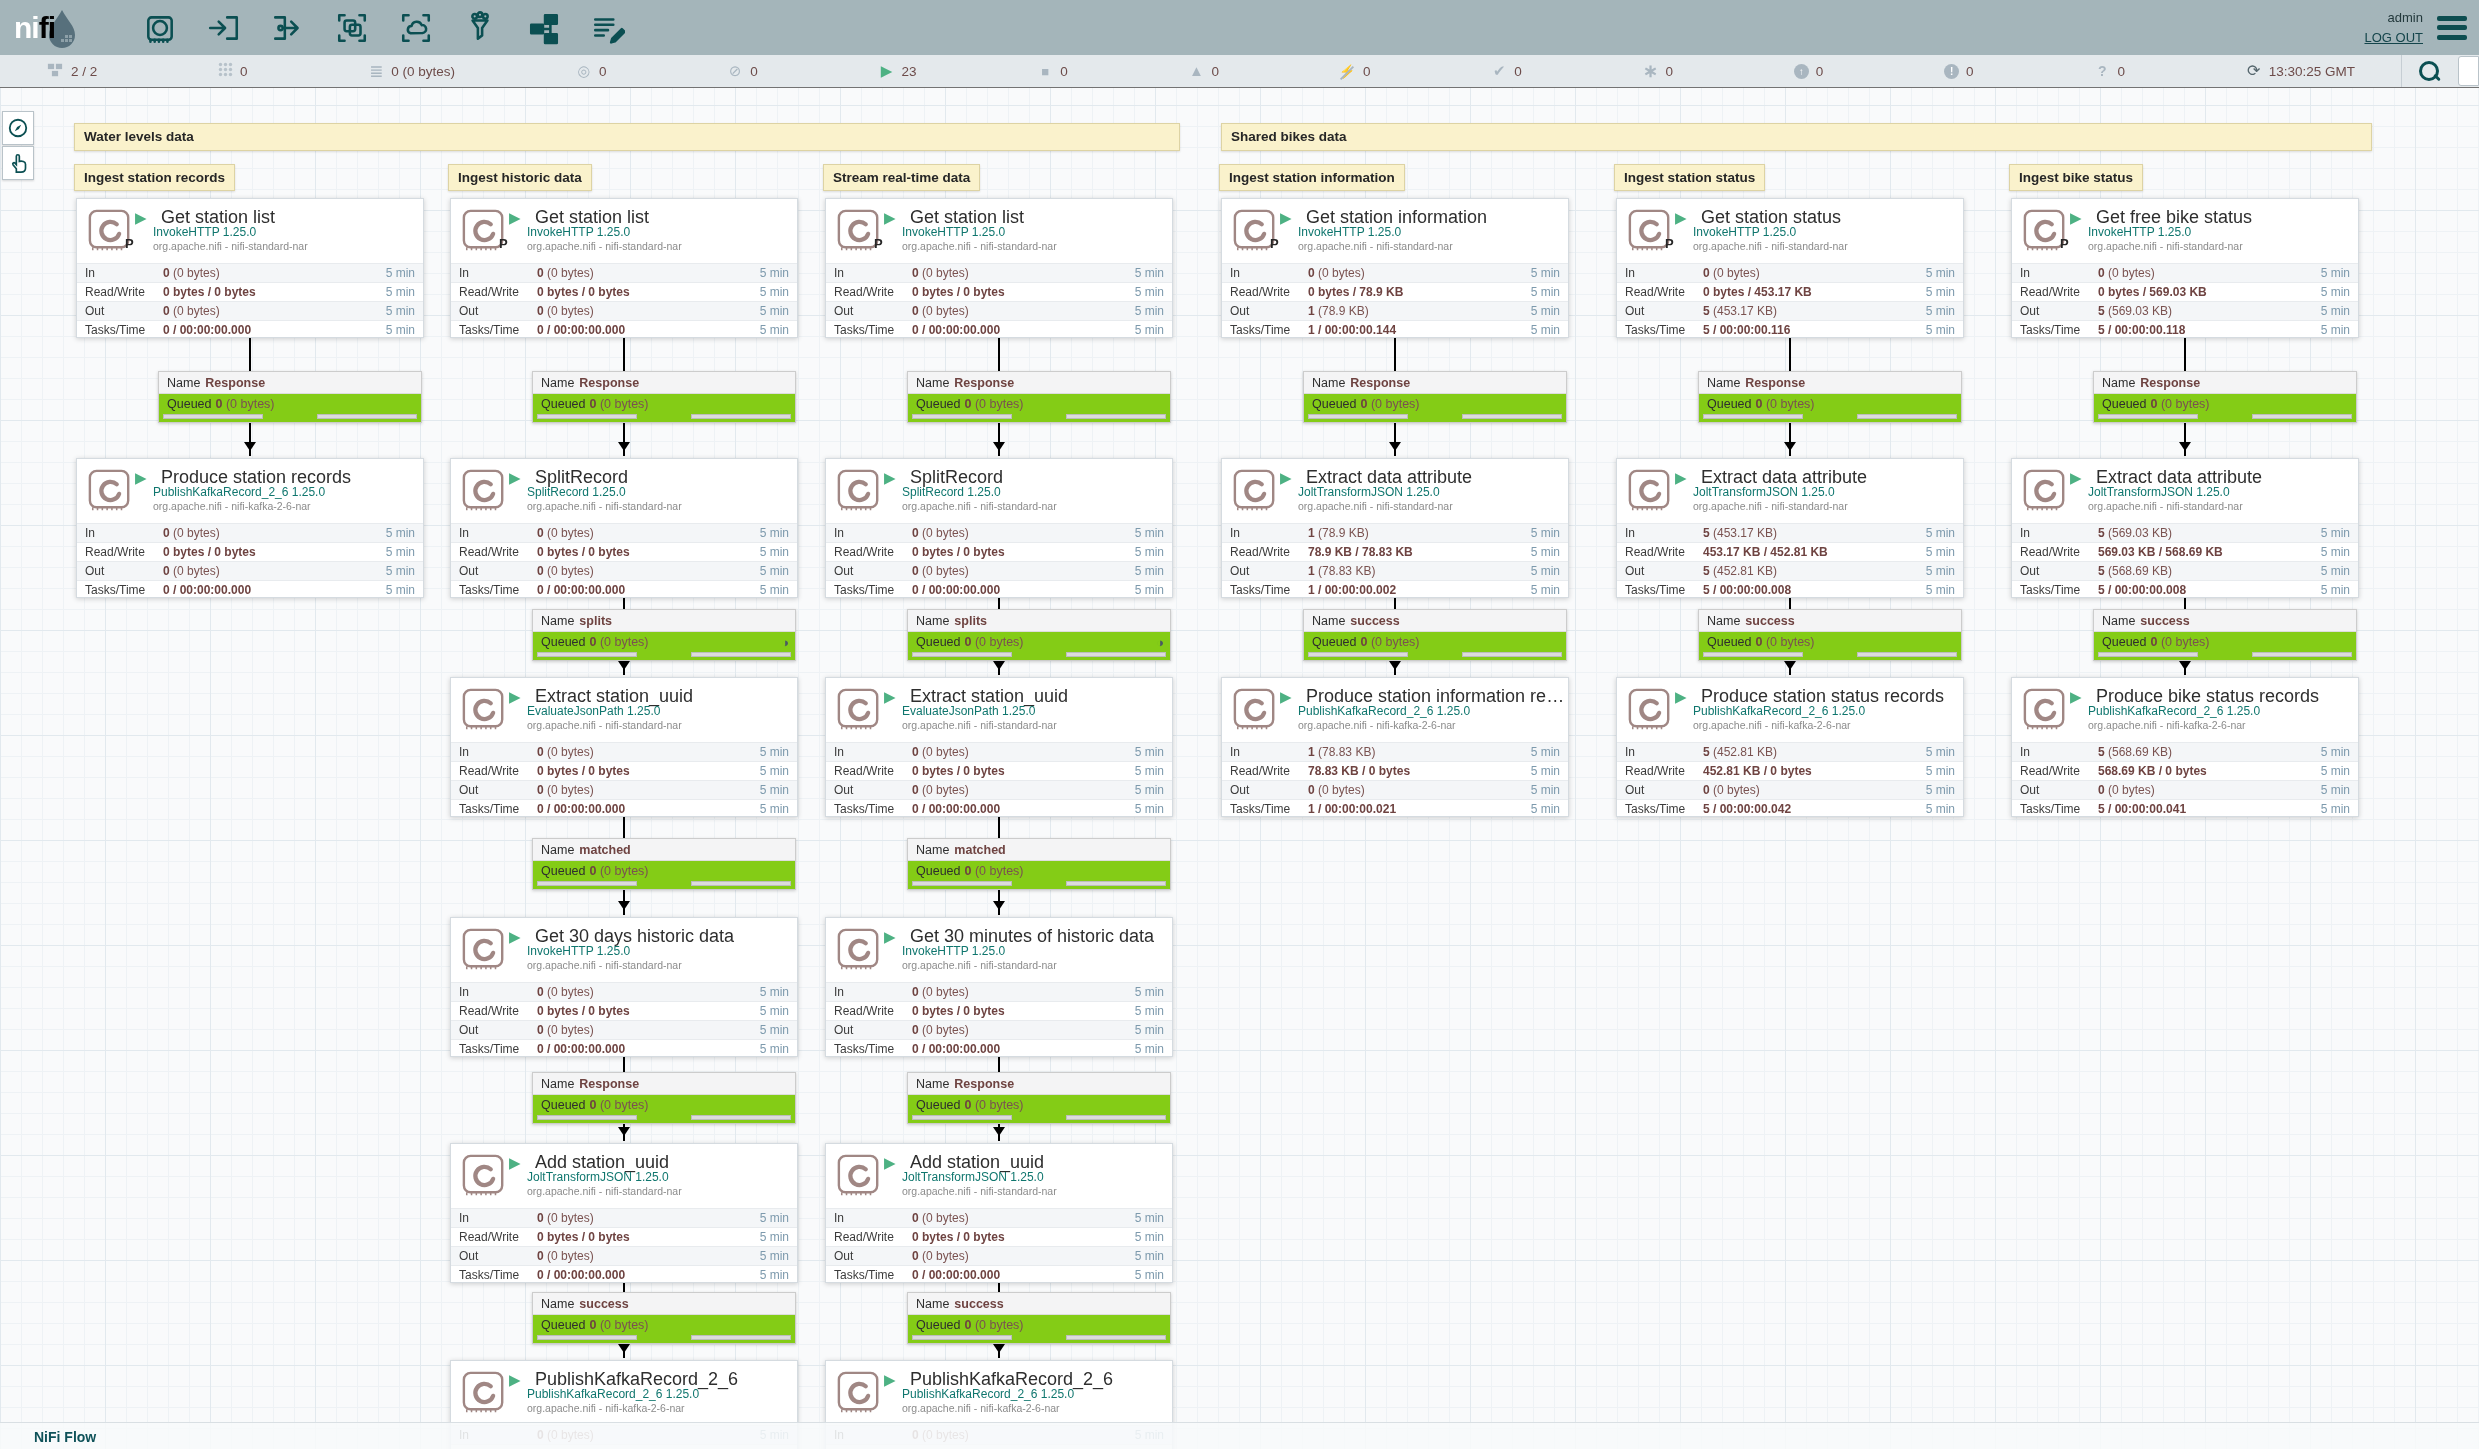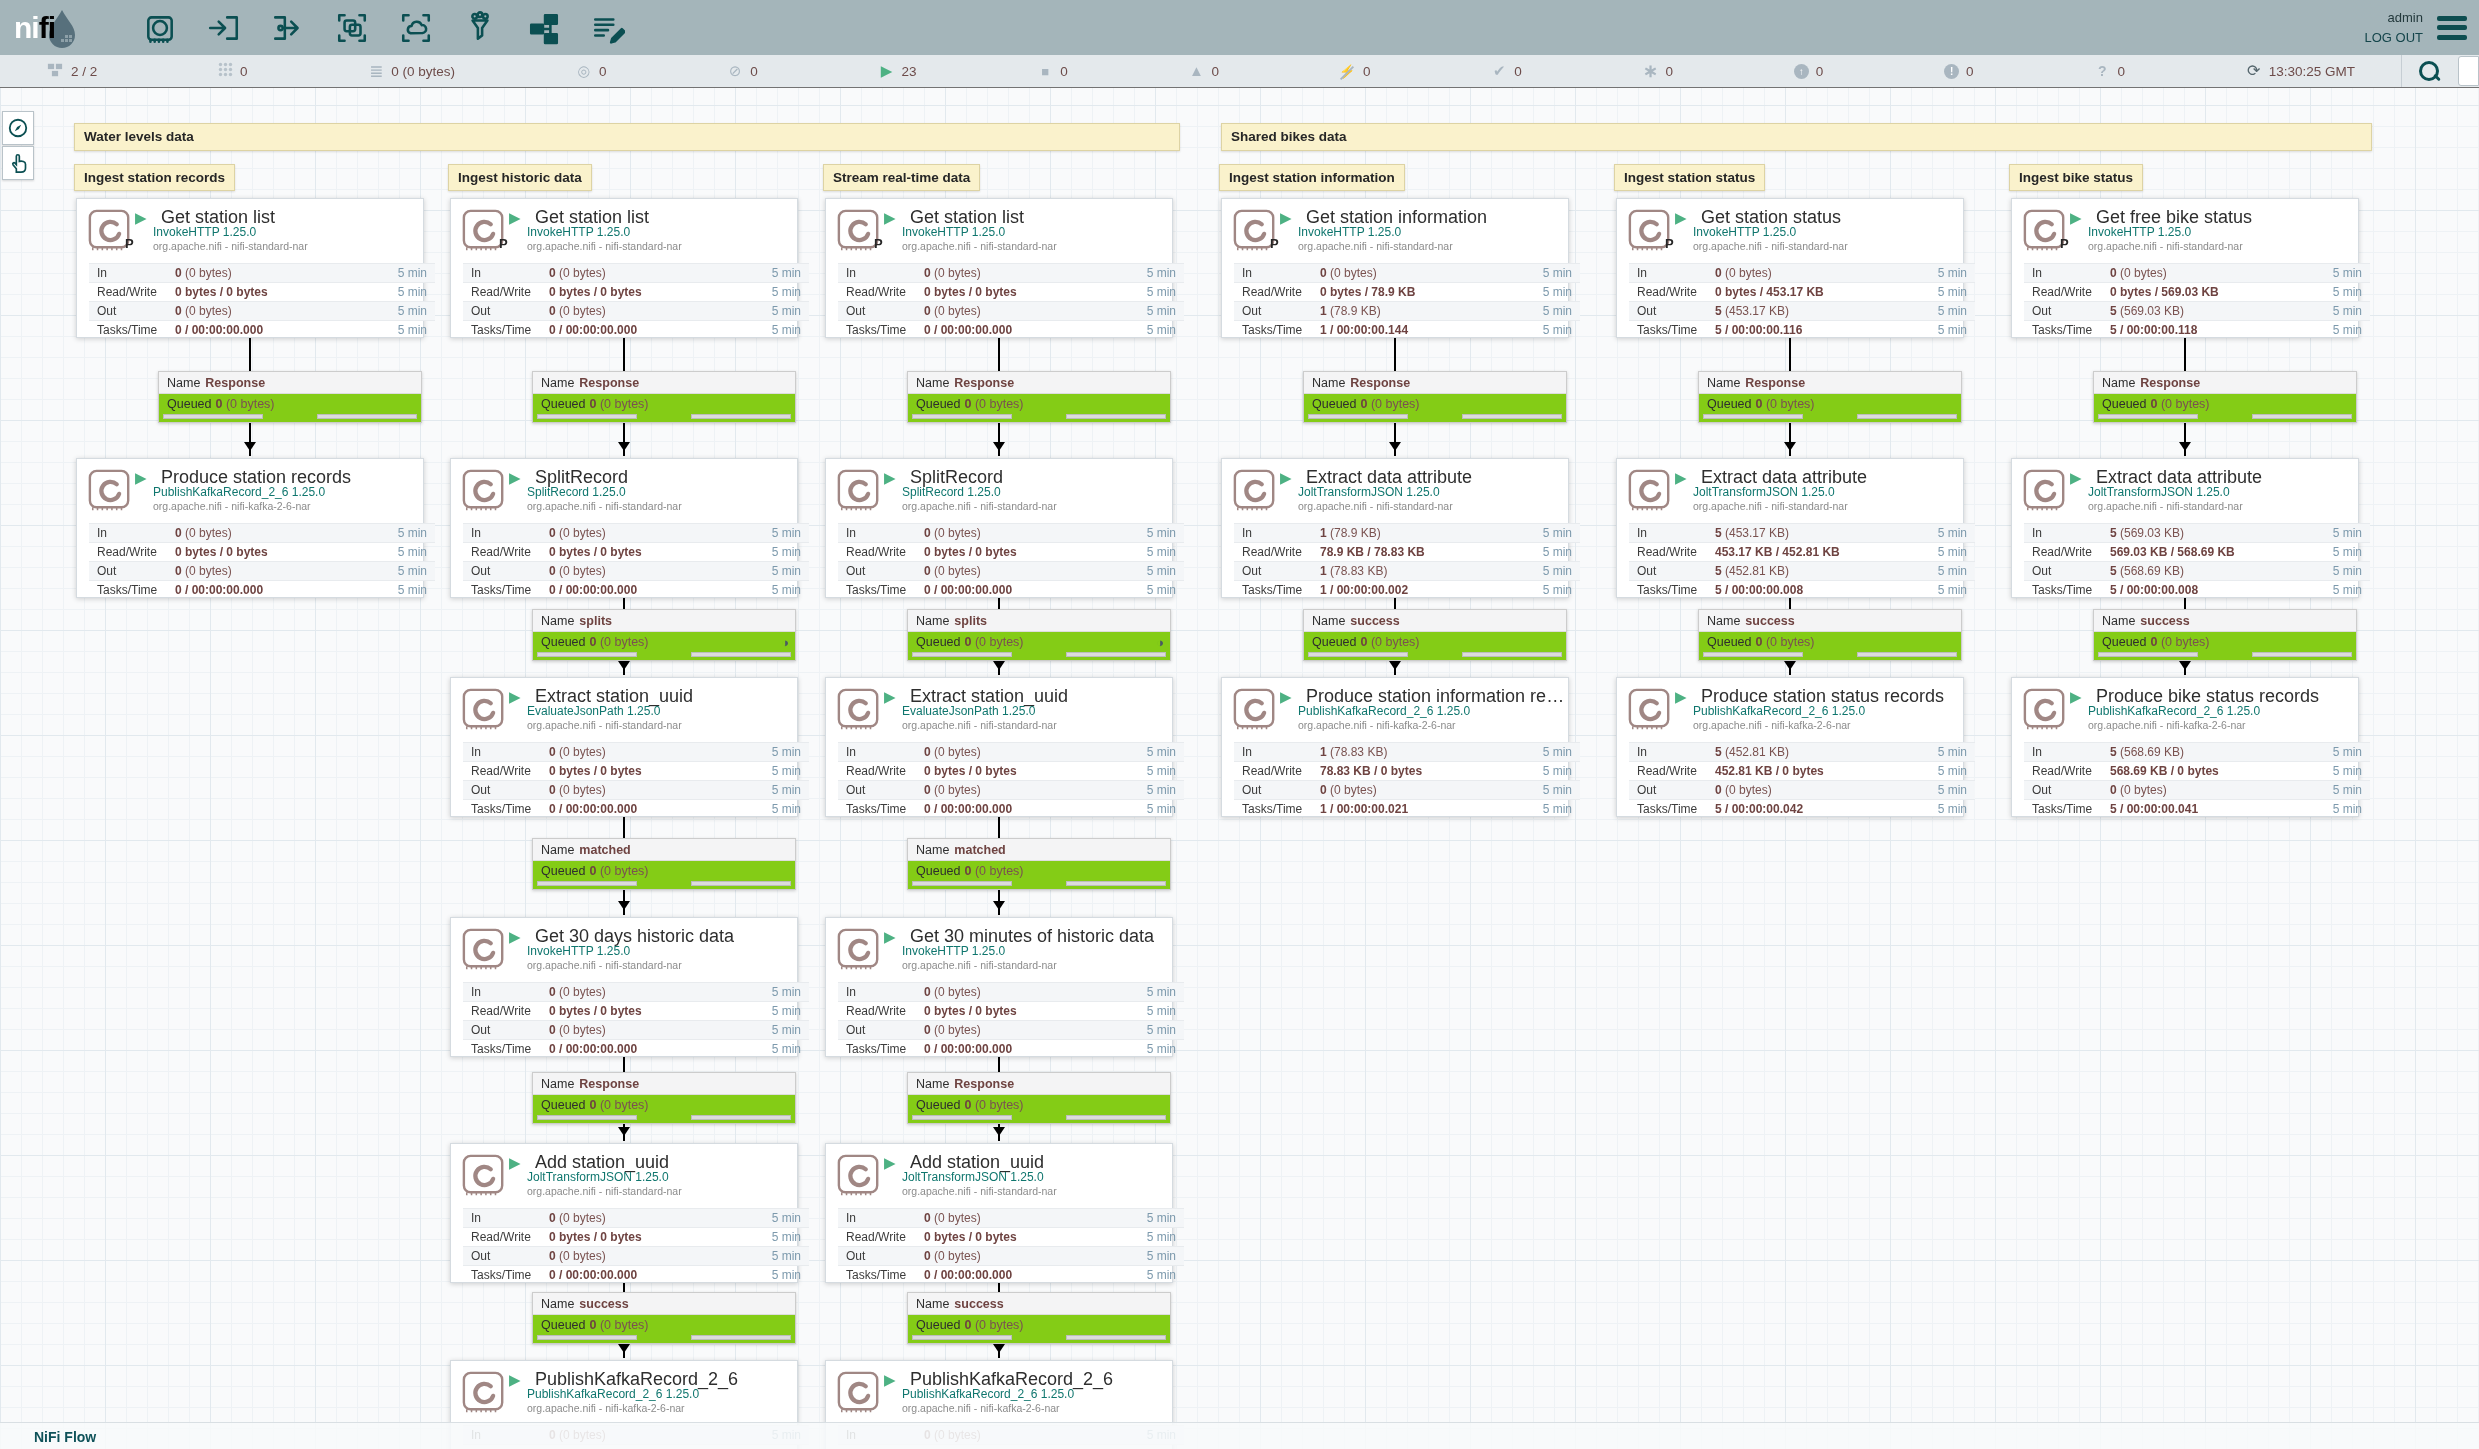--- a/index.html
+++ b/index.html
@@ -18,21 +18,21 @@
   #header{position:absolute;left:0;top:0;width:100%;height:55px;background:#a4b5ba;z-index:30;display:flex;align-items:center;}
   #logo{display:flex;align-items:center;margin-left:14px;position:relative;width:110px;}
   #logo .word{font-size:30px;font-weight:bold;letter-spacing:-1px;color:#fff;z-index:2;}
   #logo .word .fi{color:#000000;}
   #logo svg{margin-left:-10px;z-index:1;}
   #palette{display:flex;align-items:center;gap:28px;margin-left:18px;}
   .pal-btn{width:36px;height:36px;display:flex;align-items:center;justify-content:center;cursor:grab;}
   .pal-btn svg{stroke:#0b4f52;fill:none;stroke-width:2.4;stroke-linecap:round;stroke-linejoin:round;}
   #user-box{margin-left:auto;margin-right:12px;display:flex;align-items:center;gap:14px;}
   #user-text{text-align:right;font-size:13px;color:#23393c;line-height:1.5;}
-  #logout{display:block;color:#14454b;font-size:13px;cursor:pointer;}
+  #logout{display:block;color:#14454b;text-decoration:underline;font-size:13px;cursor:pointer;}
   #burger{width:30px;height:24px;display:flex;flex-direction:column;justify-content:space-between;cursor:pointer;}
   #burger i{display:block;height:5px;background:#0d4d50;border-radius:2px;}
   
   #statusbar{position:absolute;left:0;top:55px;width:100%;height:32px;background:#e4e9ec;border-bottom:1px solid #737373;z-index:30;display:flex;align-items:center;}
   #status-items{flex:1;display:flex;align-items:center;justify-content:space-between;padding:0 46px 0 46px;}
   .st-item{display:flex;align-items:center;gap:7px;font-size:13.5px;color:#6d4c4a;white-space:nowrap;}
   .st-ico{color:#a9b6c0;font-size:15px;line-height:1;display:inline-flex;align-items:center;justify-content:center;min-width:16px;}
   .st-ico.green{color:#4db183;}
   .st-ico.dark{color:#55666d;}
   .circ{width:15px;height:15px;border-radius:50%;background:#a9b6c0;color:#fff;font-size:10px;font-weight:bold;display:inline-flex;align-items:center;justify-content:center;}
@@ -47,21 +47,21 @@
   .side-btn svg{stroke:#0b4f52;fill:none;stroke-width:2;}
   
   .glabel{position:absolute;background:#faf2cc;border:1px solid #ddd3a4;box-shadow:0 1px 2px rgba(0,0,0,.12);font-size:13.5px;font-weight:bold;color:#262626;padding:5px 9px;box-sizing:border-box;z-index:5;white-space:nowrap;}
   .proc{position:absolute;width:348px;height:140px;background:#fff;border:1px solid #d5dbe0;box-shadow:0 1px 5px rgba(0,0,0,.18);z-index:8;box-sizing:border-box;}
   .proc-icon{position:absolute;left:10px;top:9px;}
   .pbadge{position:absolute;left:48px;top:37px;font-size:13px;font-weight:bold;color:#262626;}
   .run-icon{position:absolute;left:58px;top:10px;color:#4db183;font-size:15px;}
   .p-name{position:absolute;left:84px;top:8px;font-size:18px;color:#2e2e2e;width:262px;overflow:hidden;white-space:nowrap;text-overflow:ellipsis;}
   .p-type{position:absolute;left:76px;top:26px;font-size:12px;color:#0f766e;white-space:nowrap;}
   .p-bundle{position:absolute;left:76px;top:41px;font-size:10.5px;color:#8b8b8b;white-space:nowrap;}
-  .p-rows{position:absolute;left:0;top:64px;width:100%;padding-left:12px;}
+  .p-rows{position:absolute;left:0;top:64px;width:100%;}
   .p-row{height:19px;display:flex;align-items:center;font-size:12px;border-top:1px solid #e8ebee;padding:0 8px;box-sizing:border-box;}
   .p-row:nth-child(odd){background:#f4f6f8;}
   .p-row .lbl{width:78px;color:#3c3c3c;}
   .p-row .val{flex:1;color:#7a5250;}
   .p-row .val b{color:#6e4341;}
   .p-row .win{color:#7d9aad;}
   .conn{position:absolute;width:264px;background:#84cc16;border:1px solid #ccc;box-shadow:0 1px 3px rgba(0,0,0,.18);z-index:9;font-size:12.5px;box-sizing:border-box;margin-left:22px;}
   .conn-r1{height:21px;display:flex;align-items:center;padding:0 8px;background:#f4f4f5;border-bottom:1px solid #ddd;color:#2e2e2e;gap:5px;}
   .conn-r1 b{color:#6e4341;}
   .conn-r2{height:20px;display:flex;align-items:center;padding:0 8px;color:#7a5250;gap:4px;position:relative;}

